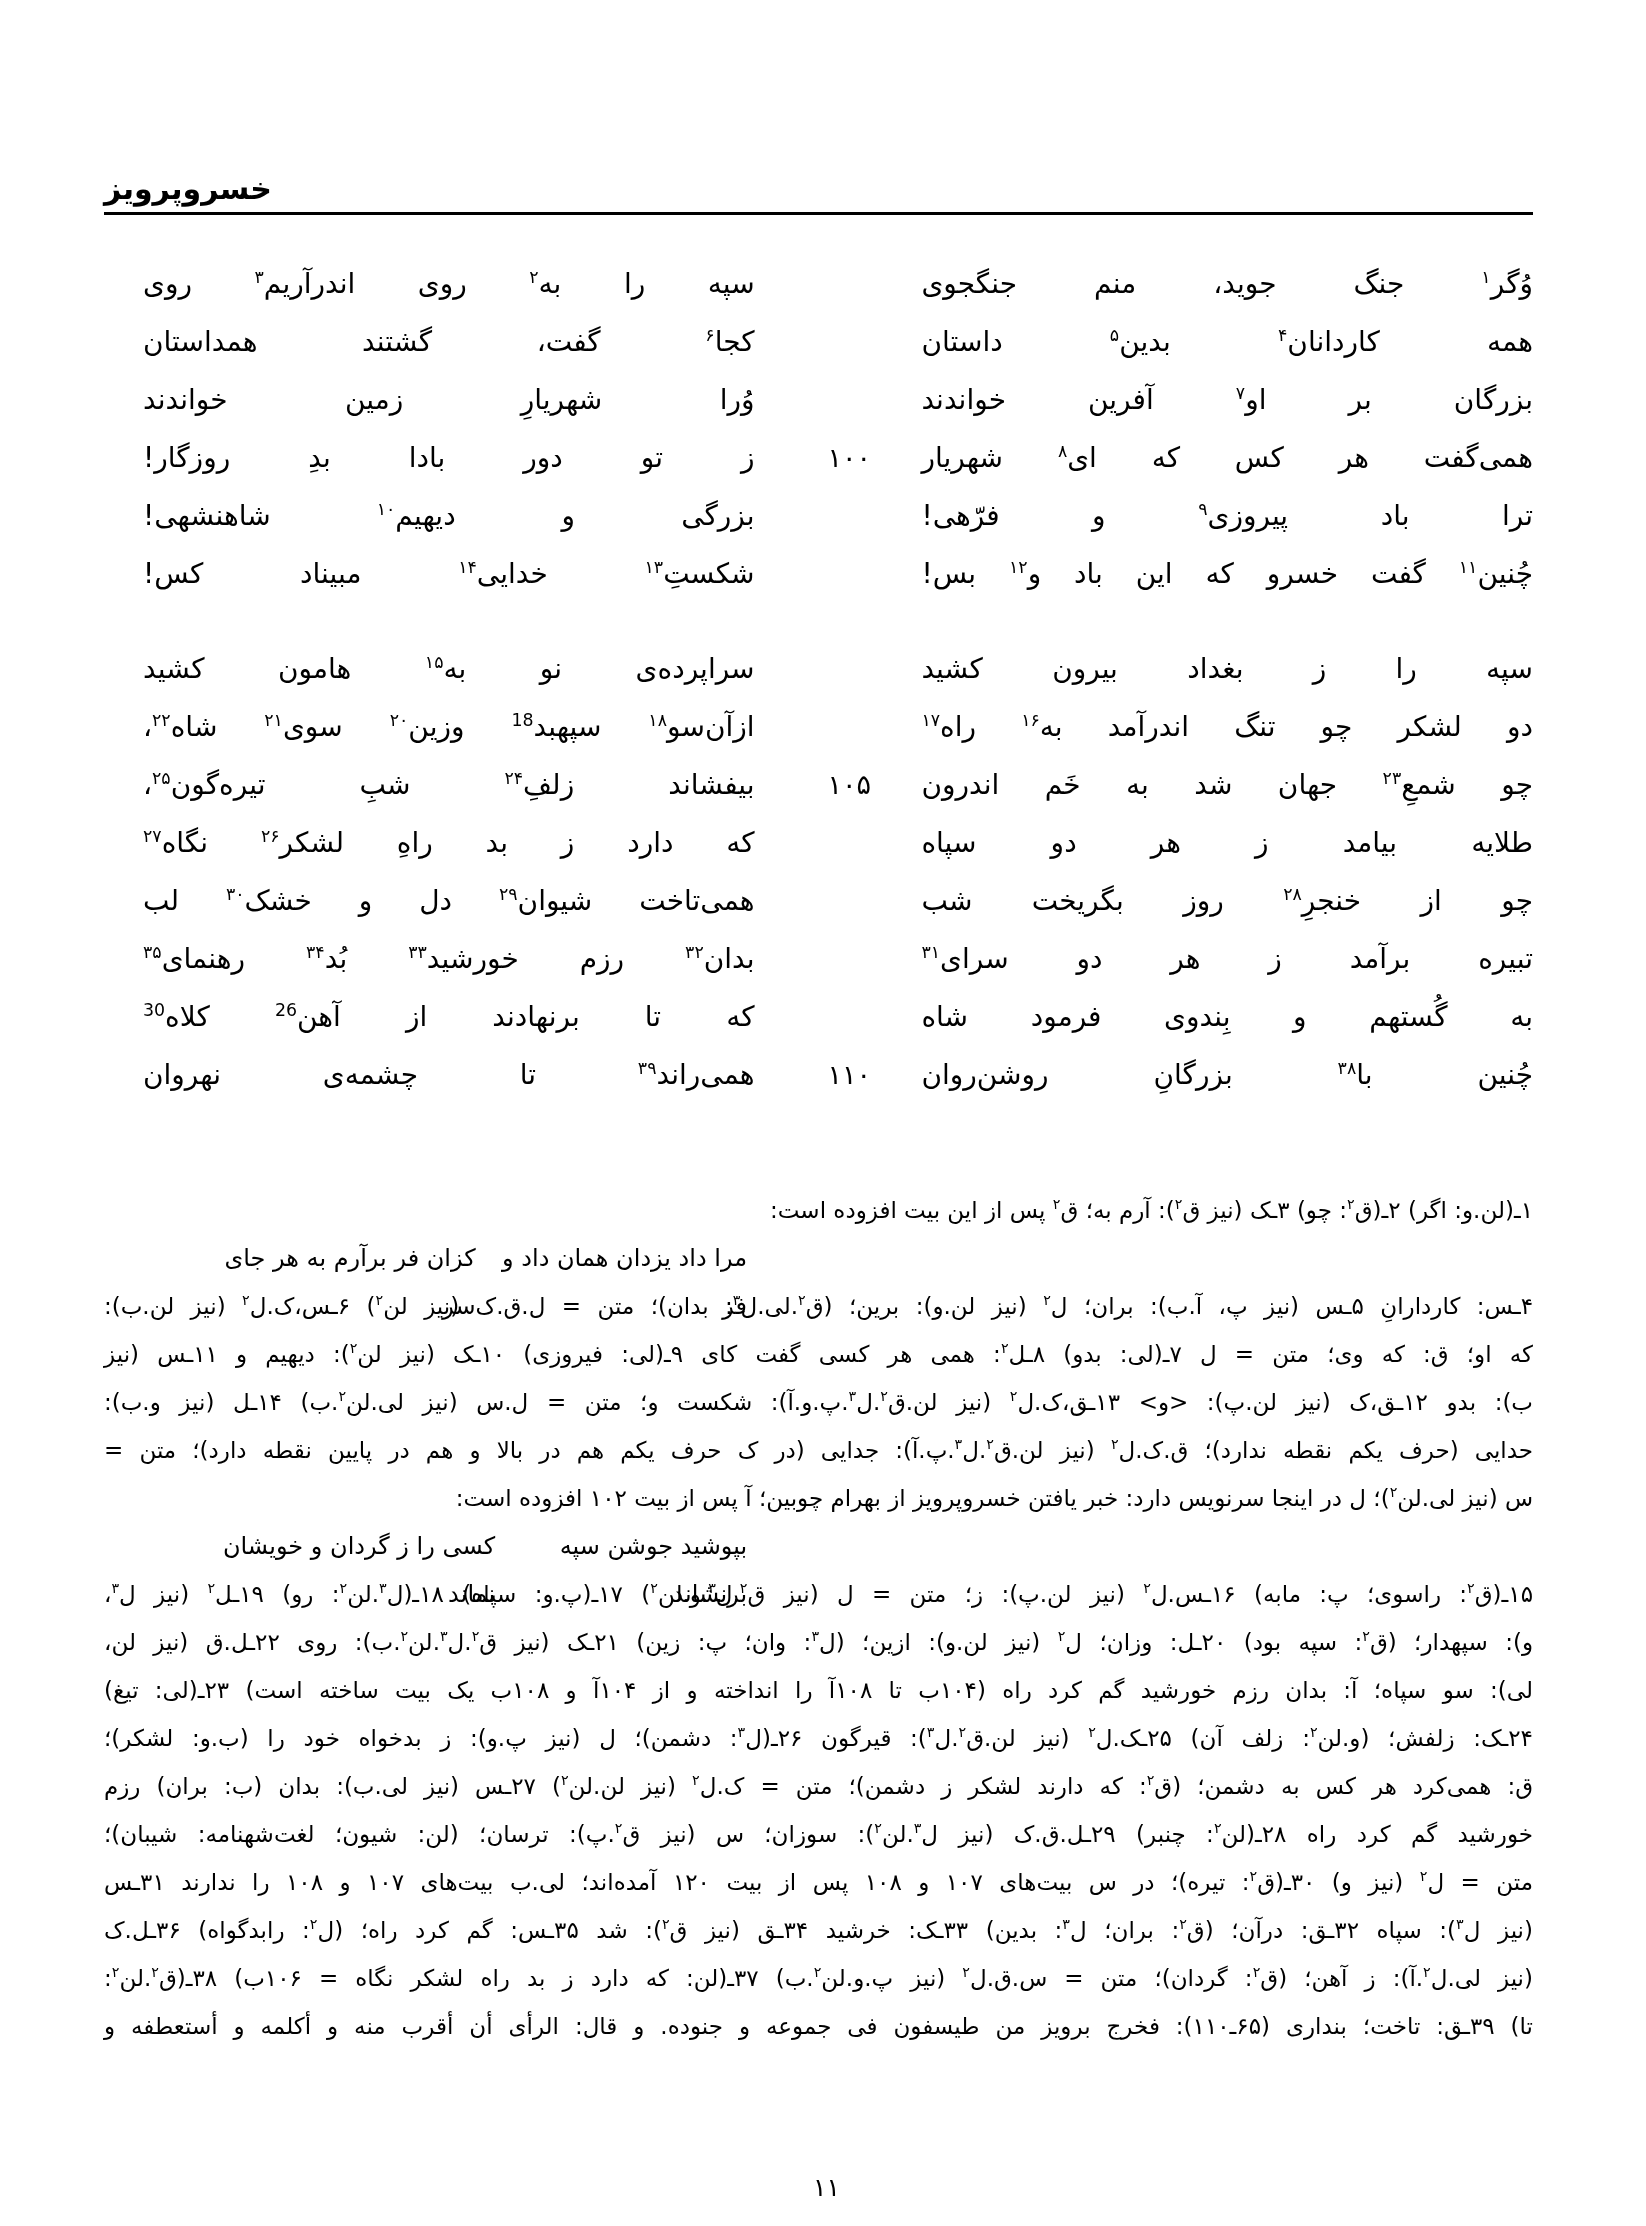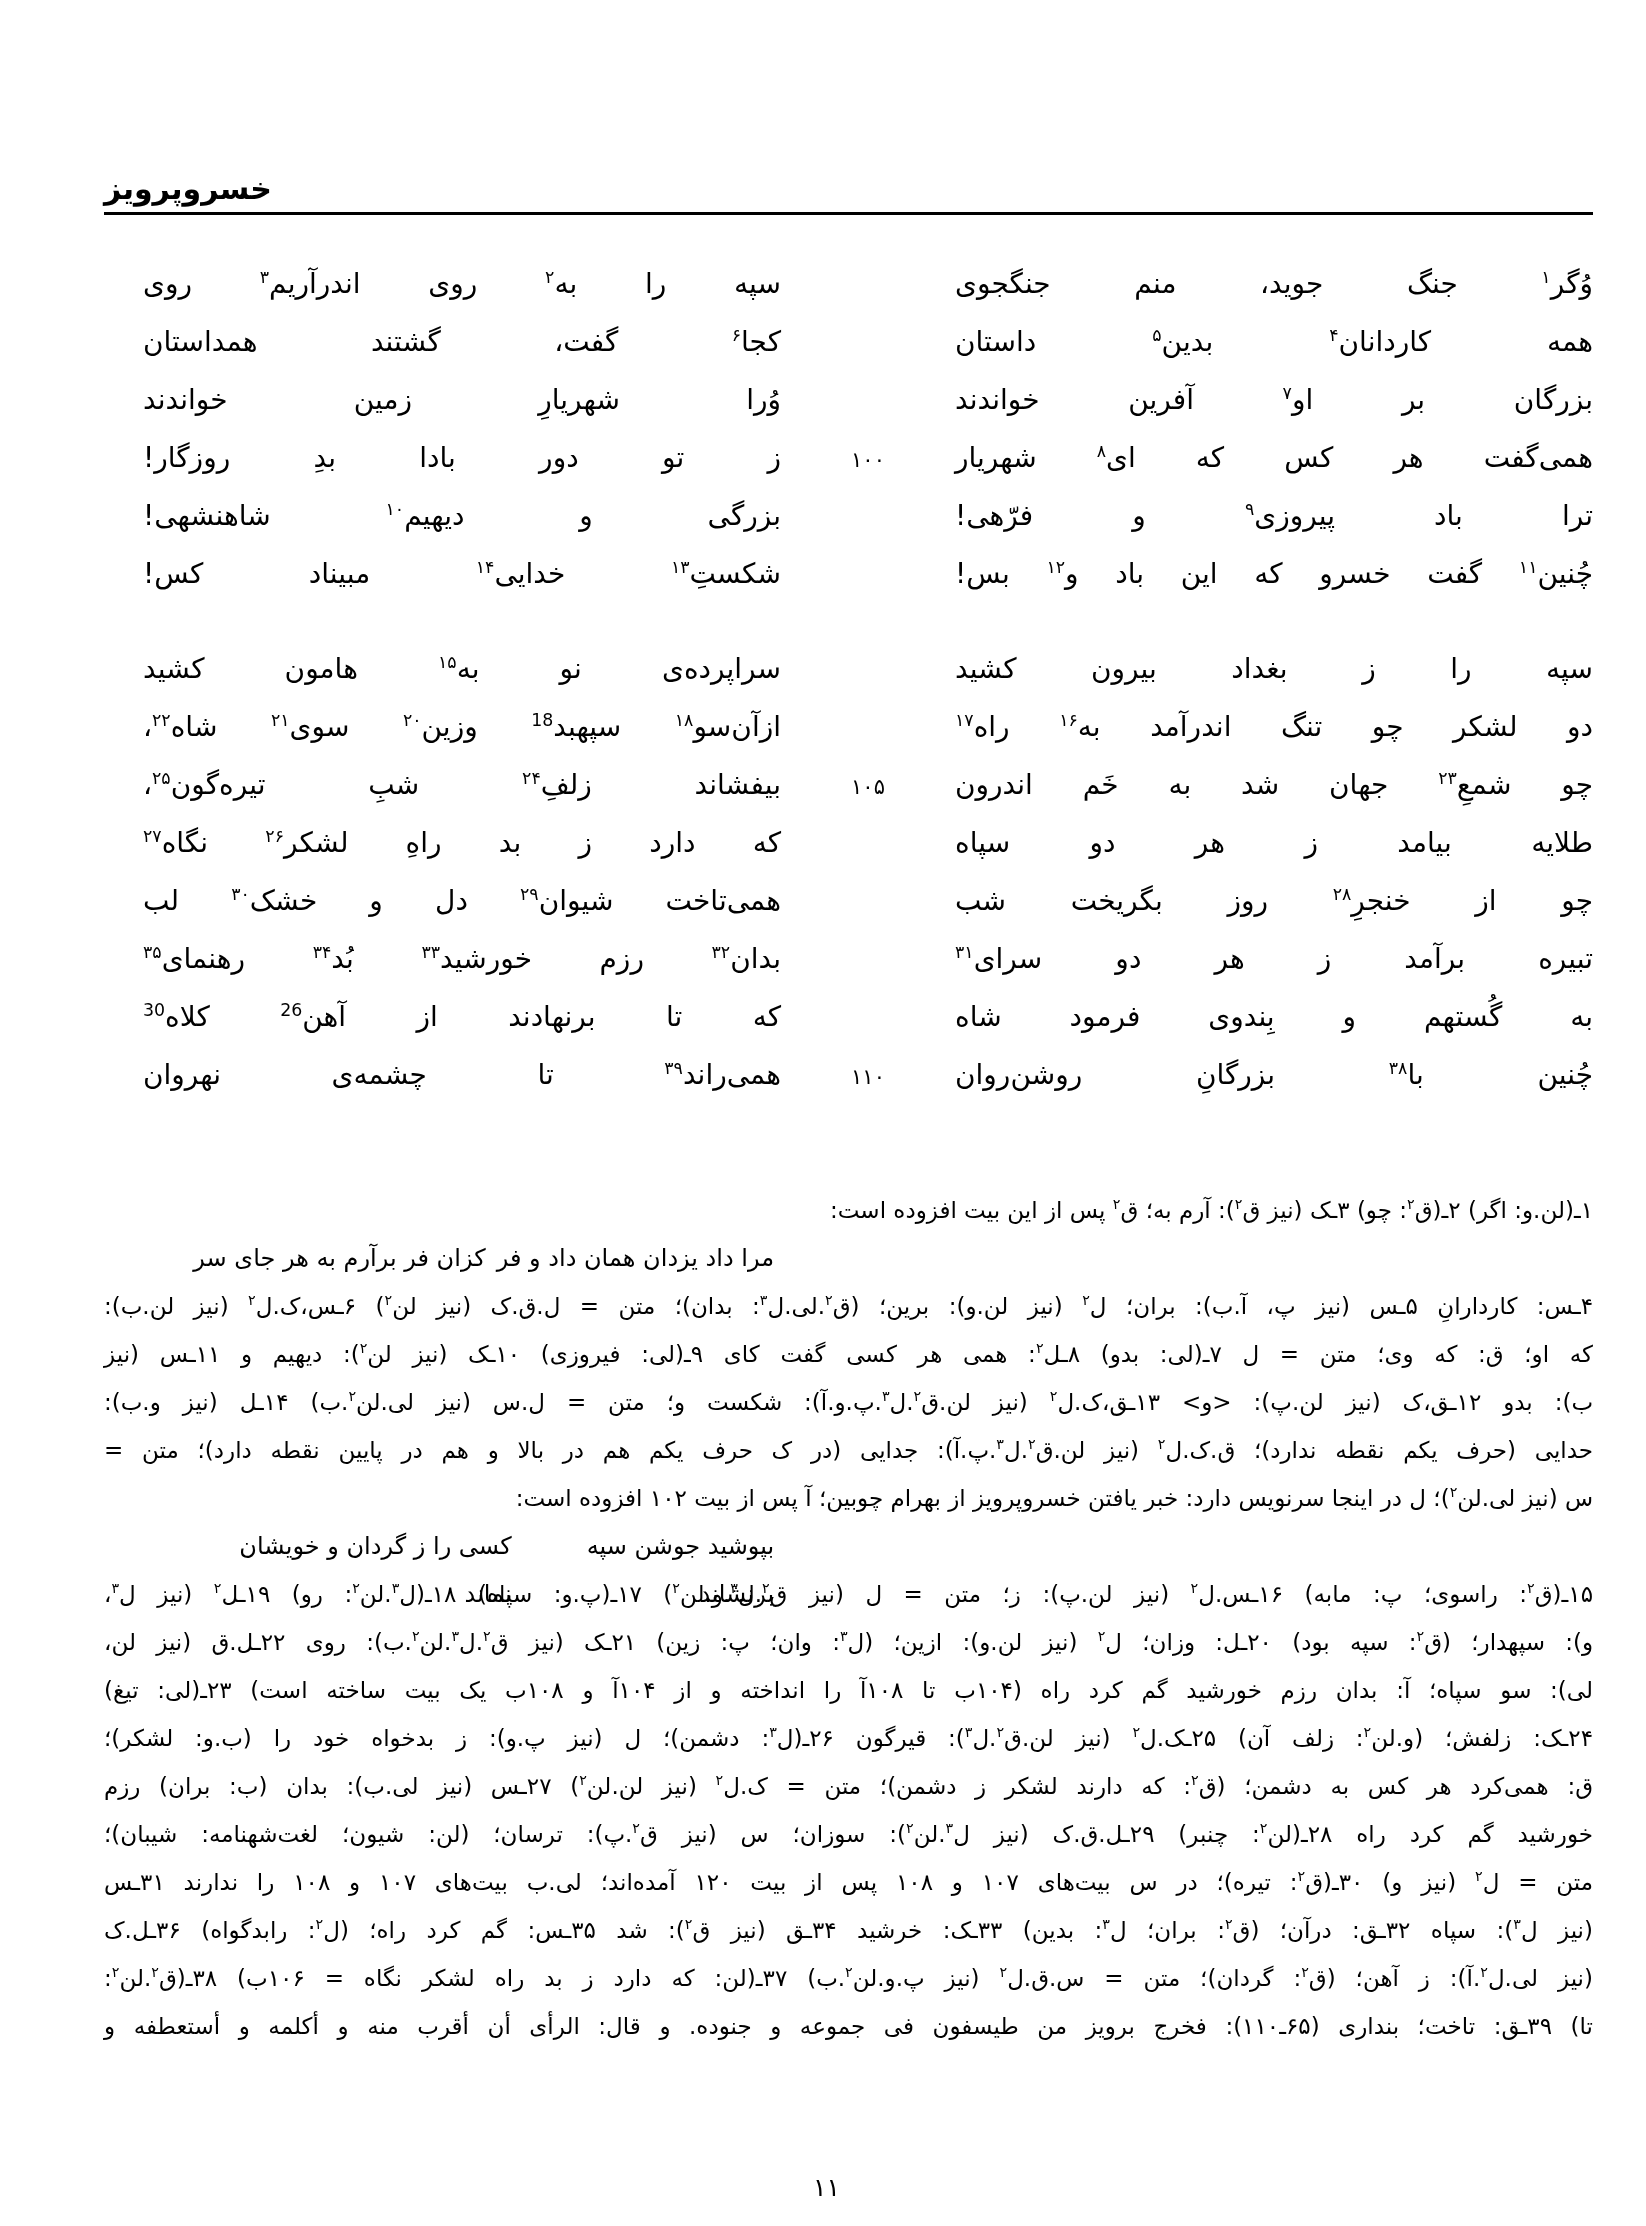--- a/index.html
+++ b/index.html
@@ -3,21 +3,21 @@
 <meta charset="utf-8">
 <style>
   html,body{margin:0;padding:0;background:#ffffff;}
   .page{
     position:relative;
     width:1639px;height:2226px;
     background:#fff;color:#000;
     font-family:"DejaVu Sans",sans-serif;
     direction:rtl;
     box-sizing:border-box;
-    padding:171px 53px 0 97px;
+    padding:171px 113px 0 97px;
     overflow:hidden;
   }
   
   .running-head{
     font-size:30px;font-weight:bold;
     text-align:left;
     letter-spacing:0;
   }
   .head-rule{border-top:3.7px solid #000;margin-top:5.5px;}
   
@@ -25,21 +25,21 @@
   .stanza + .stanza{margin-top:37px;}
   .bayt{
     display:flex;justify-content:space-between;align-items:baseline;
     height:58px;font-size:28px;
   }
   .hemi{
     width:44%;
     text-align:justify;text-align-last:justify;
     white-space:nowrap0;
   }
-  .bayt-num{width:66px;text-align:center;font-size:21px;flex:none;}
+  .bayt-num{width:66px;font-size:27px;flex:none;}
   sup{font-size:62%;line-height:0;}
   
   .apparatus{margin-top:70px;font-size:23px;}
   .app-line{
     line-height:48px;
     text-align:justify;text-align-last:justify;
   }
   .app-line.app-end{text-align-last:right;}
   .app-verse{
     line-height:48px;height:48px;

